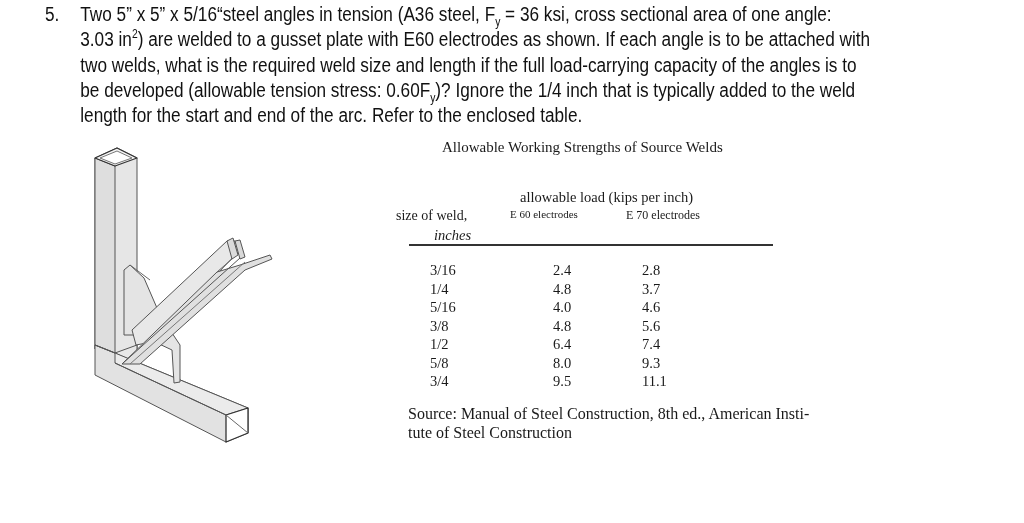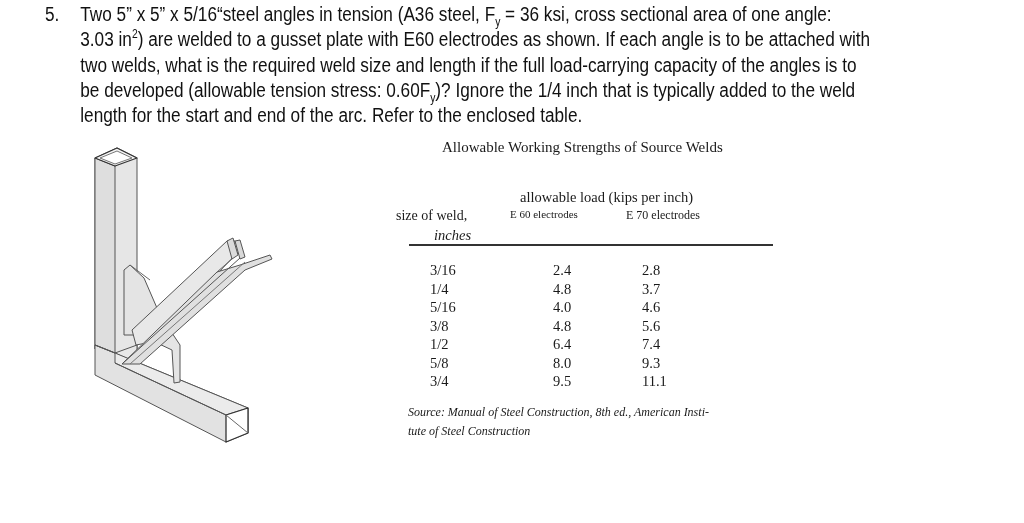--- a/index.html
+++ b/index.html
@@ -20,21 +20,21 @@
     .h1 { left: 396px; top: 208px; font-size: 14px; }
     .h1b { left: 434px; top: 227px; font-size: 14.5px; font-style: italic; }
     .h2 { left: 510px; top: 208px; font-size: 11px; }
     .h3 { left: 626px; top: 208px; font-size: 12px; }
     .rule { position: absolute; left: 409px; top: 244px; width: 364px; height: 1.5px; background: #333; }
     .rows { position: absolute; left: 0; top: 262px; }
     .row { position: absolute; left: 0; height: 18px; font-size: 14.5px; font-family: "Liberation Serif", serif; white-space: nowrap; }
     .row .c1 { position: absolute; left: 430px; }
     .row .c2 { position: absolute; left: 553px; width: 30px; text-align: left; }
     .row .c3 { position: absolute; left: 642px; width: 36px; }
-    .source { position: absolute; left: 408px; font-style: italic; font-size: 12px; white-space: nowrap; font-family: "Liberation Serif", serif; }
+    .source { position: absolute; left: 408px; font-size: 16px; white-space: nowrap; font-family: "Liberation Serif", serif; }
     .src1 { top: 405px; }
     .src2 { top: 424px; }
     .figure { position: absolute; left: 80px; top: 135px; width: 220px; height: 320px; }
   </style>
 </head>
 <body>
 
 <div class="problem">
   <span class="num">5.</span>
   <div class="body">

